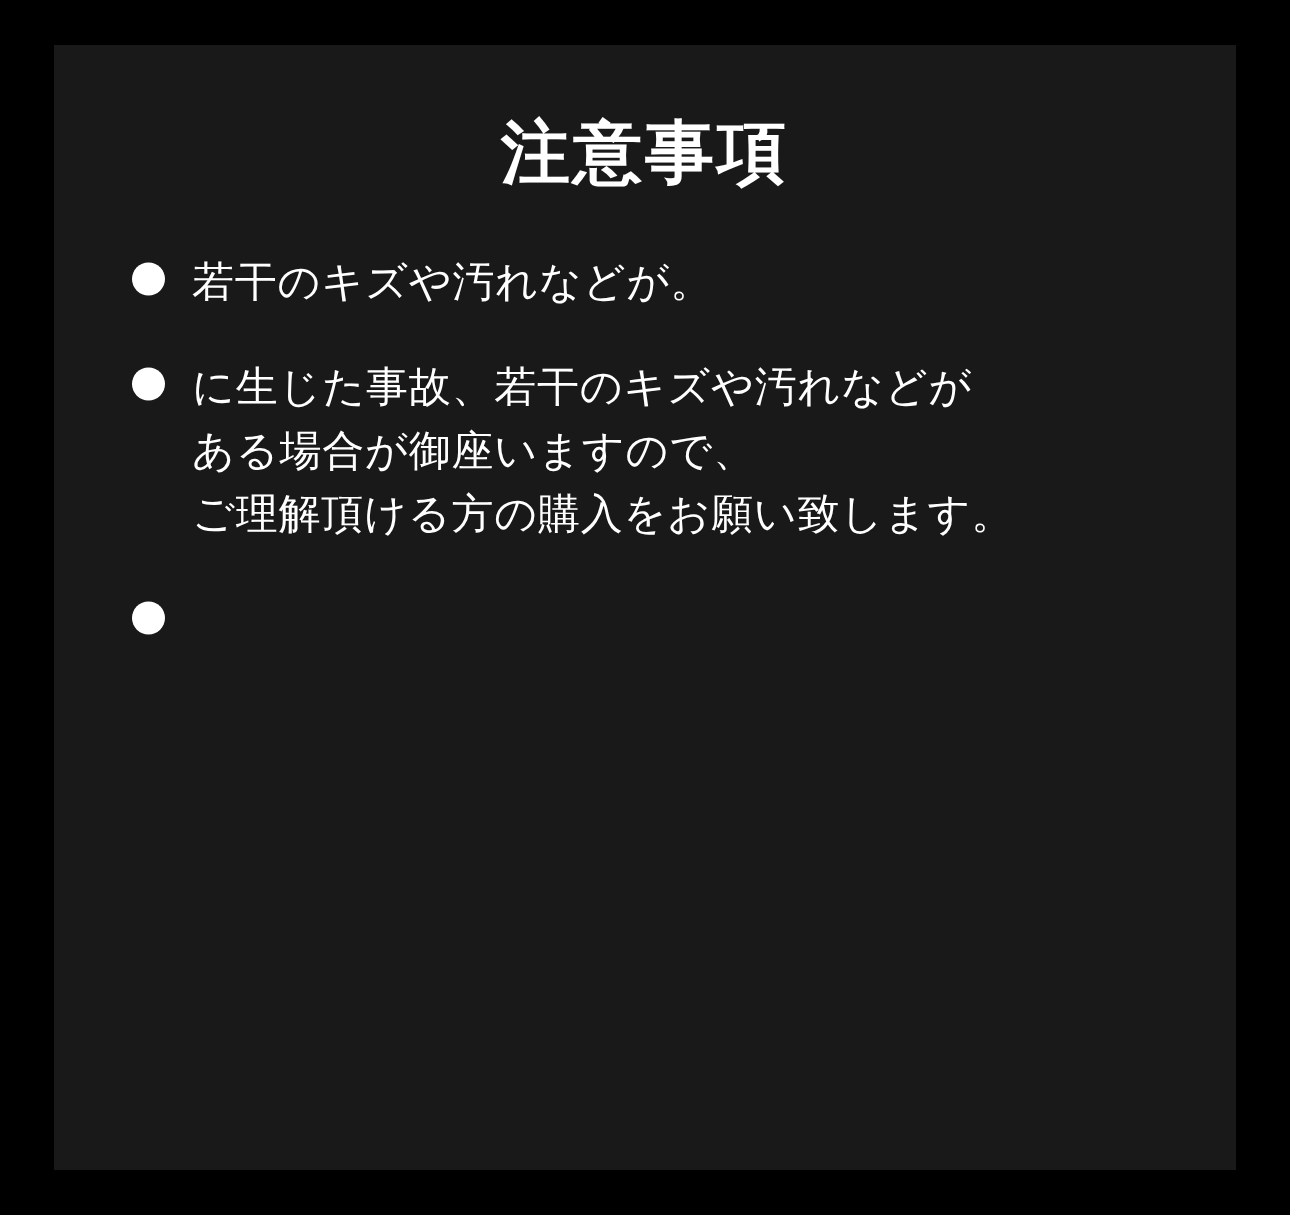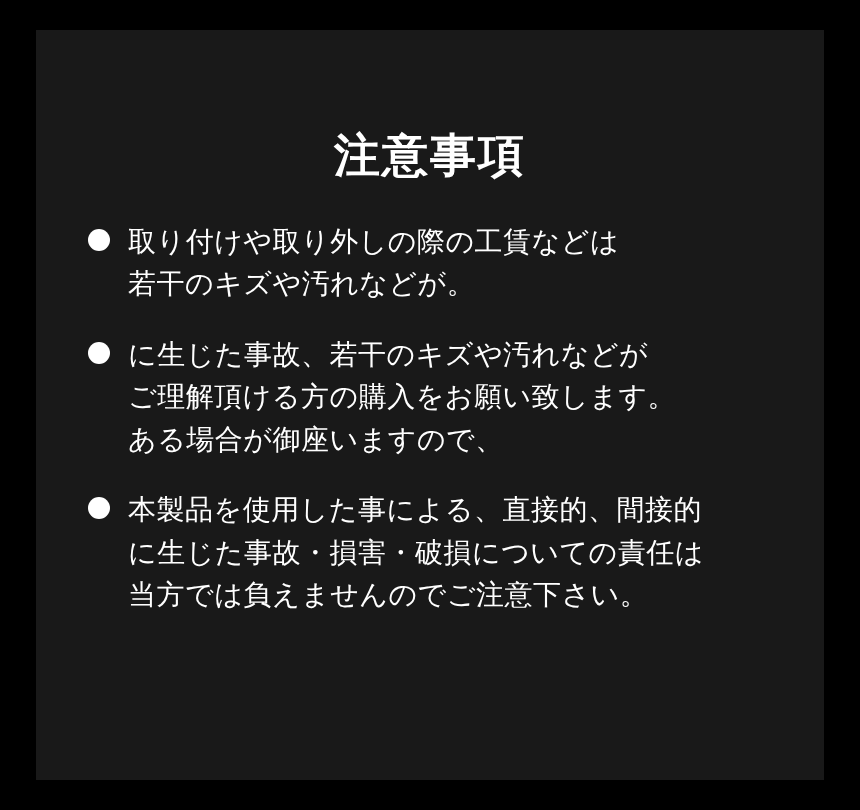--- a/index.html
+++ b/index.html
@@ -29,21 +29,21 @@
     top: 30px;
     width: 788px;
     height: 750px;
     background: #191919;
     box-sizing: border-box;
     padding: 0;
   }
 
   .notice-title {
     margin: 0;
-    padding-top: 100px;
+    padding-top: 46px;
     text-align: center;
     color: #ffffff;
     font-size: 46px;
     font-weight: bold;
     letter-spacing: 2px;
     line-height: 1.1;
     font-family: "DejaVu Sans", "Liberation Sans", sans-serif;
   }
 
   .notice-list {
@@ -89,39 +89,33 @@
 <div class="page">
   <div class="panel">
 
     <h1 class="notice-title">注意事項</h1>
 
     <ul class="notice-list">
 
       <li class="notice-item">
         <span class="bullet"></span>
         <span class="item-lines">
-          <span class="item-line">取り付けや取り外しの際の工賃などは</span>
           <span class="item-line">若干のキズや汚れなどが。</span>
         </span>
       </li>
 
 
       <li class="notice-item">
         <span class="bullet"></span>
         <span class="item-lines">
           <span class="item-line">に生じた事故、若干のキズや汚れなどが</span>
+          <span class="item-line">ある場合が御座いますので、</span>
           <span class="item-line">ご理解頂ける方の購入をお願い致します。</span>
-          <span class="item-line">ある場合が御座いますので、</span>
         </span>
       </li>
 
       <li class="notice-item">
         <span class="bullet"></span>
-        <span class="item-lines">
-          <span class="item-line">本製品を使用した事による、直接的、間接的</span>
-          <span class="item-line">に生じた事故・損害・破損についての責任は</span>
-          <span class="item-line">当方では負えませんのでご注意下さい。</span>
-        </span>
       </li>
 
     </ul>
   </div>
 </div>
 
 </body></html>

